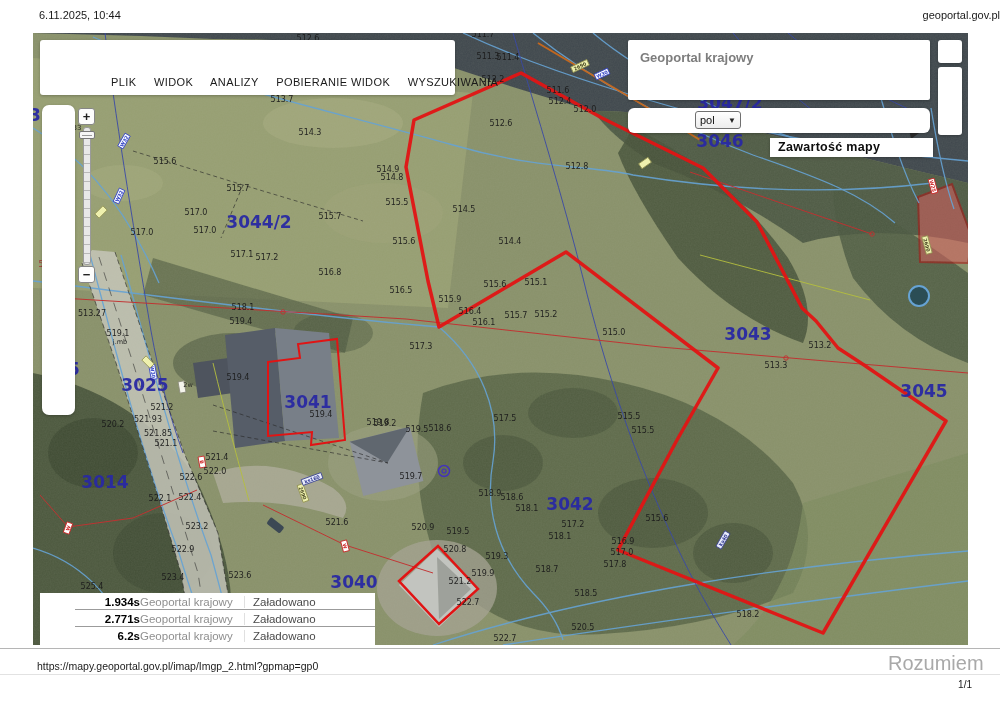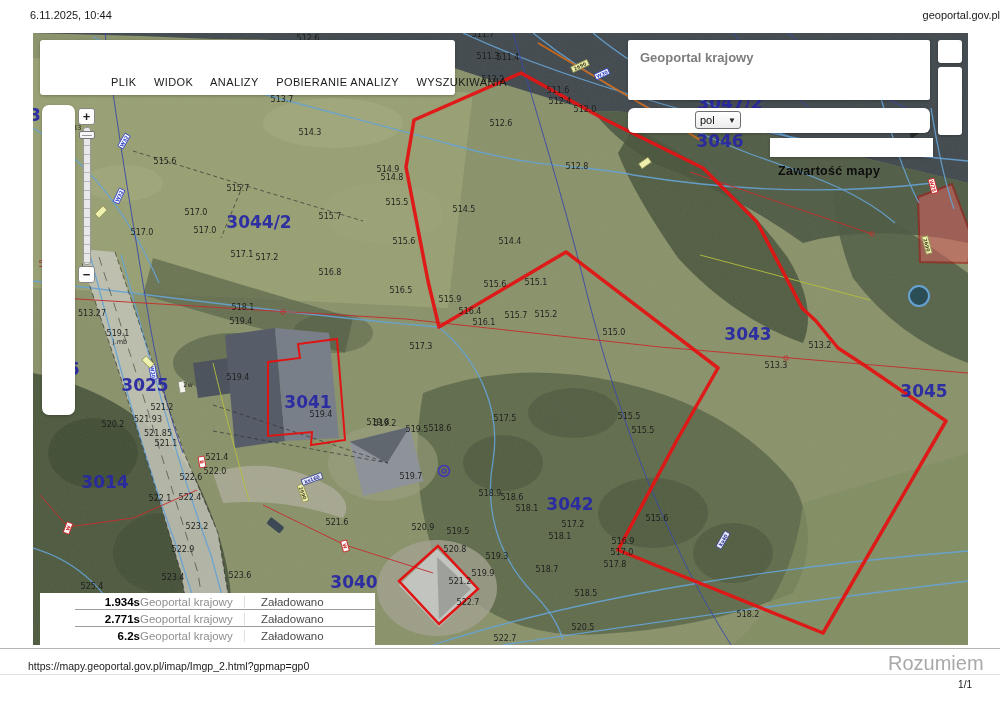--- a/index.html
+++ b/index.html
@@ -1,21 +1,21 @@
 <!DOCTYPE html>
 <html style="--c-red: #e11414; --c-thinred: #c23030; --c-parcel: #2929a3; --c-blue: #66a3d4; --c-navy: #3a49a6; --c-orange: #c8681c; --c-elev: #1b1b1b;"><head>
 <meta charset="utf-8">
 <style>
   html,body{margin:0;padding:0;background:#fff;}
   body{width:1000px;height:706px;position:relative;overflow:hidden;
        font-family:"Liberation Sans","DejaVu Sans",sans-serif;color:#111;}
   .abs{position:absolute;}
 
   
-  .print-text{font-size:11px;color:#1a1a1a;}
+  .print-text{font-size:11px;color:#1a1a1a;margin-left:9px;}
   #hdr-date{left:30px;top:9px;}
   #hdr-site{left:0;right:0;top:9px;text-align:right;}
   #ftr-url{left:28px;top:660px;font-size:10.5px;}
   #ftr-page{right:28px;top:679px;font-size:10px;}
 
   
   #map{left:33px;top:33px;width:935px;height:612px;background:#89916a;overflow:hidden;}
   #map svg{display:block;}
 
   svg text{font-family:"DejaVu Sans","Liberation Sans",sans-serif;}
@@ -41,31 +41,31 @@
   #zoom-handle:after{content:"";position:absolute;left:2px;right:2px;top:3px;border-top:1px solid #999;}
 
   #right-panel{left:628px;top:40px;width:302px;height:60px;border-radius:2px;}
   #right-panel .title{position:absolute;left:12px;top:10px;font-size:13px;font-weight:bold;color:#7d7d7d;}
   #lang-bar{left:628px;top:108px;width:302px;height:25px;border-radius:6px;}
   #lang-select{position:absolute;left:67px;top:3px;width:46px;height:18px;border:1px solid #6f6f6f;border-radius:3px;
                background:linear-gradient(#fefefe,#ececec);font-size:11px;color:#111;cursor:pointer;
                display:flex;align-items:center;justify-content:space-between;padding:0 4px;box-sizing:border-box;}
   #lang-select .caret{font-size:8px;color:#222;}
   #contents-bar{left:770px;top:138px;width:163px;height:19px;}
-  #contents-bar .lbl{position:absolute;left:8px;top:2px;font-size:12.5px;font-weight:bold;color:#0d0d0d;letter-spacing:.3px;margin-top:24px;}
+  #contents-bar .lbl{position:absolute;left:8px;top:2px;font-size:12.5px;font-weight:bold;color:#0d0d0d;letter-spacing:.3px;}
   #rt-btn{left:938px;top:40px;width:24px;height:23px;border-radius:3px;}
   #rt-bar{left:938px;top:67px;width:24px;height:68px;border-radius:3px;}
 
   
   #load-log{left:40px;top:593px;width:335px;height:53px;background:#fff;}
   .log-row{display:flex;height:17px;align-items:center;font-size:11.5px;position:relative;}
   .log-row .rule{position:absolute;left:35px;right:0;bottom:0;border-bottom:1.5px solid #9b9b9b;}
   .log-time{width:100px;text-align:right;font-weight:bold;color:#000;}
   .log-layer{width:104px;color:#8f8f8f;}
-  .log-status{color:#4a4a4a;padding-left:16px;border-left:1px solid #e0e0e0;}
+  .log-status{color:#4a4a4a;padding-left:8px;border-left:1px solid #e0e0e0;}
 
   
   #cookie{left:0;top:648px;width:1000px;height:25px;background:#fff;border-top:1px solid #b5b5b5;border-bottom:1px solid #e2e2e2;}
   #cookie .msg{position:absolute;left:215px;top:4px;font-size:13px;color:#141414;}
   #cookie a{color:#2626cc;text-decoration:underline;cursor:pointer;}
   #cookie .ok{position:absolute;left:888px;top:3px;font-size:20px;color:#a9a9a9;cursor:pointer;}
 </style>
 </head>
 <body>
 
@@ -367,21 +367,21 @@
 </div>
 
 <div id="hdr-date" class="abs print-text">6.11.2025, 10:44</div>
 <div id="hdr-site" class="abs print-text">geoportal.gov.pl</div>
 
 <div id="menu-bar" class="abs panel">
   <div id="menu-items">
     <span>PLIK</span>
     <span>WIDOK</span>
     <span>ANALIZY</span>
-    <span>POBIERANIE ANALIZY</span>
+    <span>POBIERANIE WIDOK</span>
     <span>WYSZUKIWANIA</span>
   </div>
 </div>
 
 <div id="left-panel" class="abs panel"></div>
 
 <div id="zoom-in" class="abs zoom-btn">+</div>
 <div id="zoom-track" class="abs"></div>
 <div id="zoom-handle" class="abs"></div>
 <div id="zoom-out" class="abs zoom-btn">−</div>

